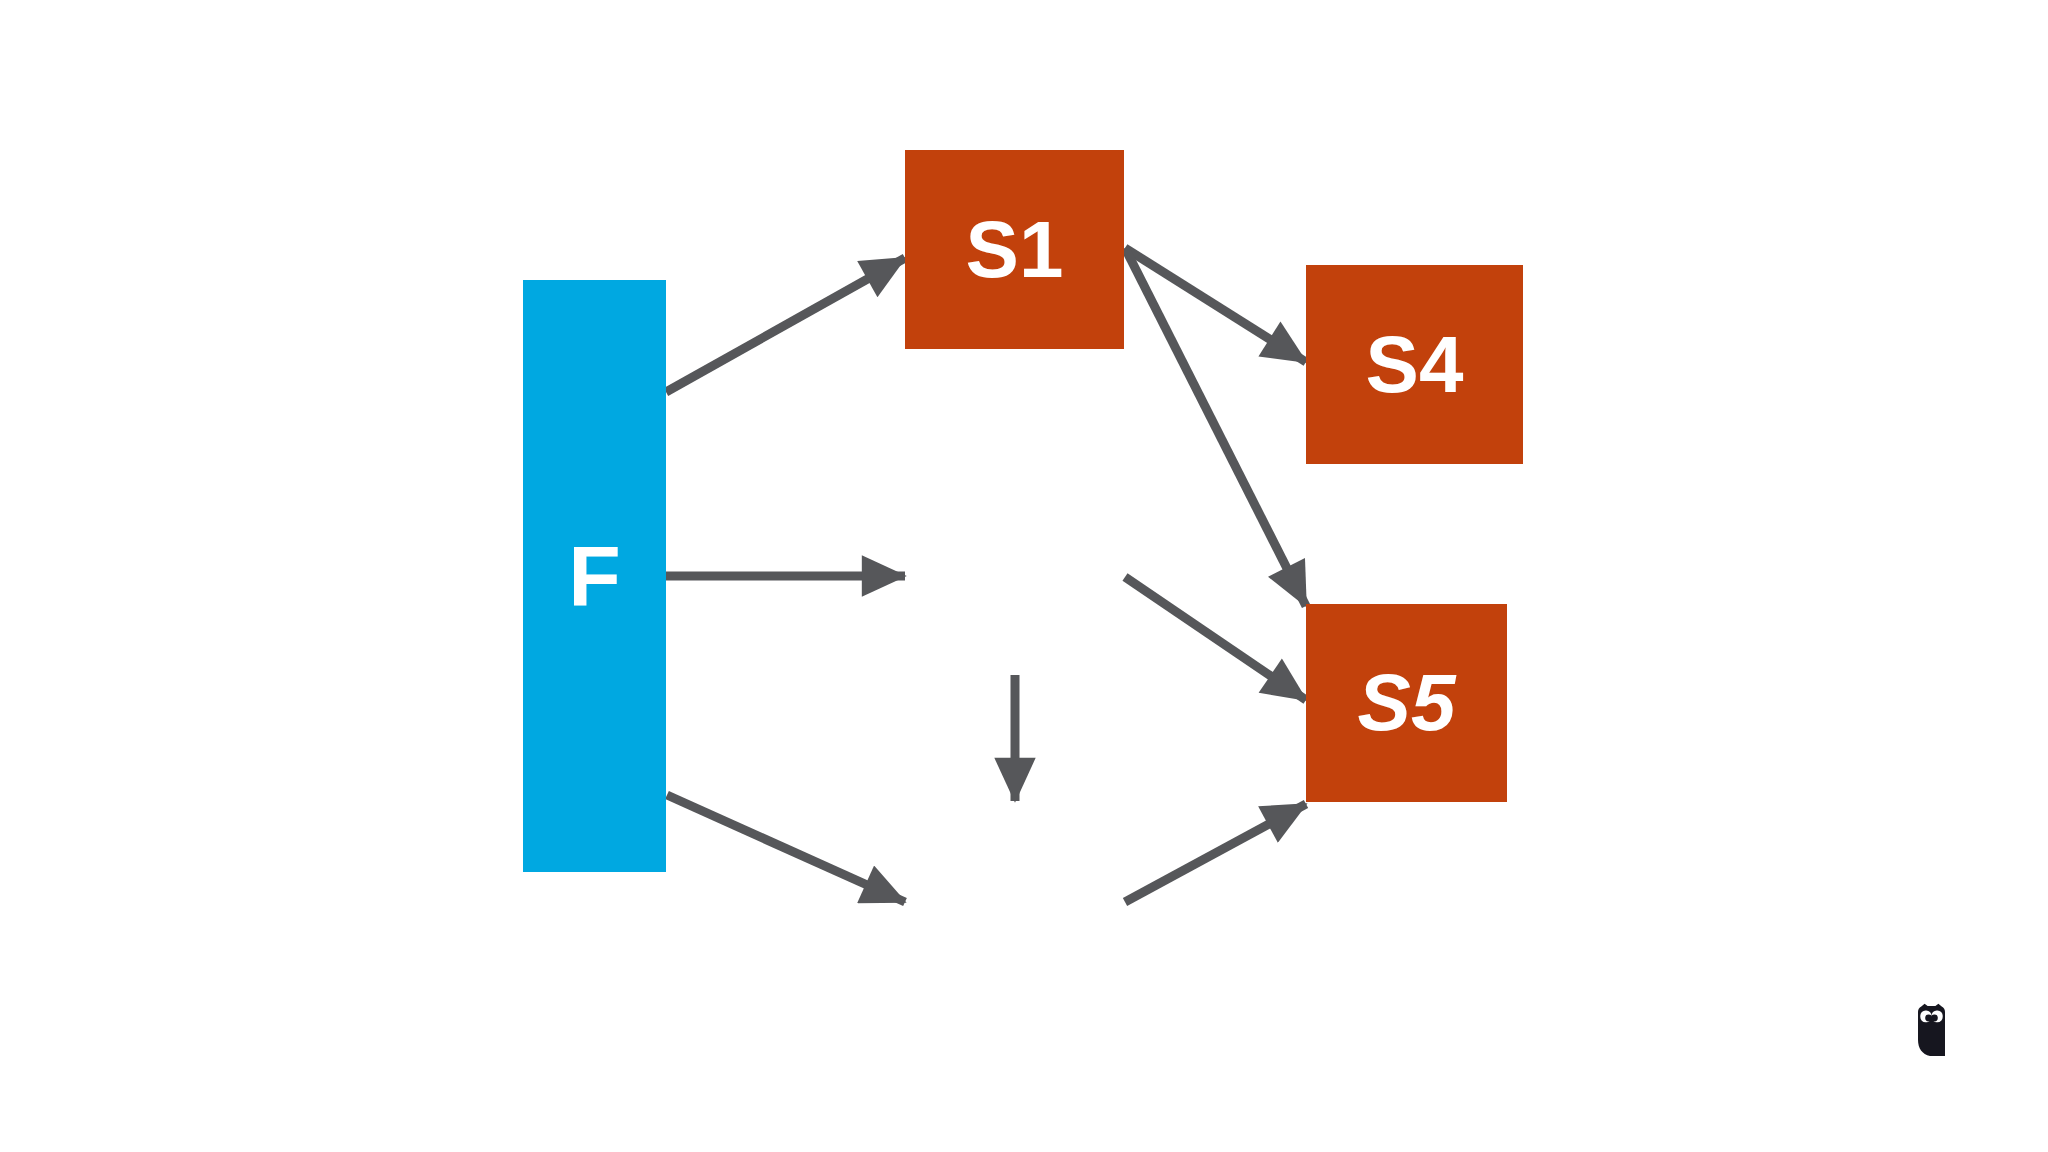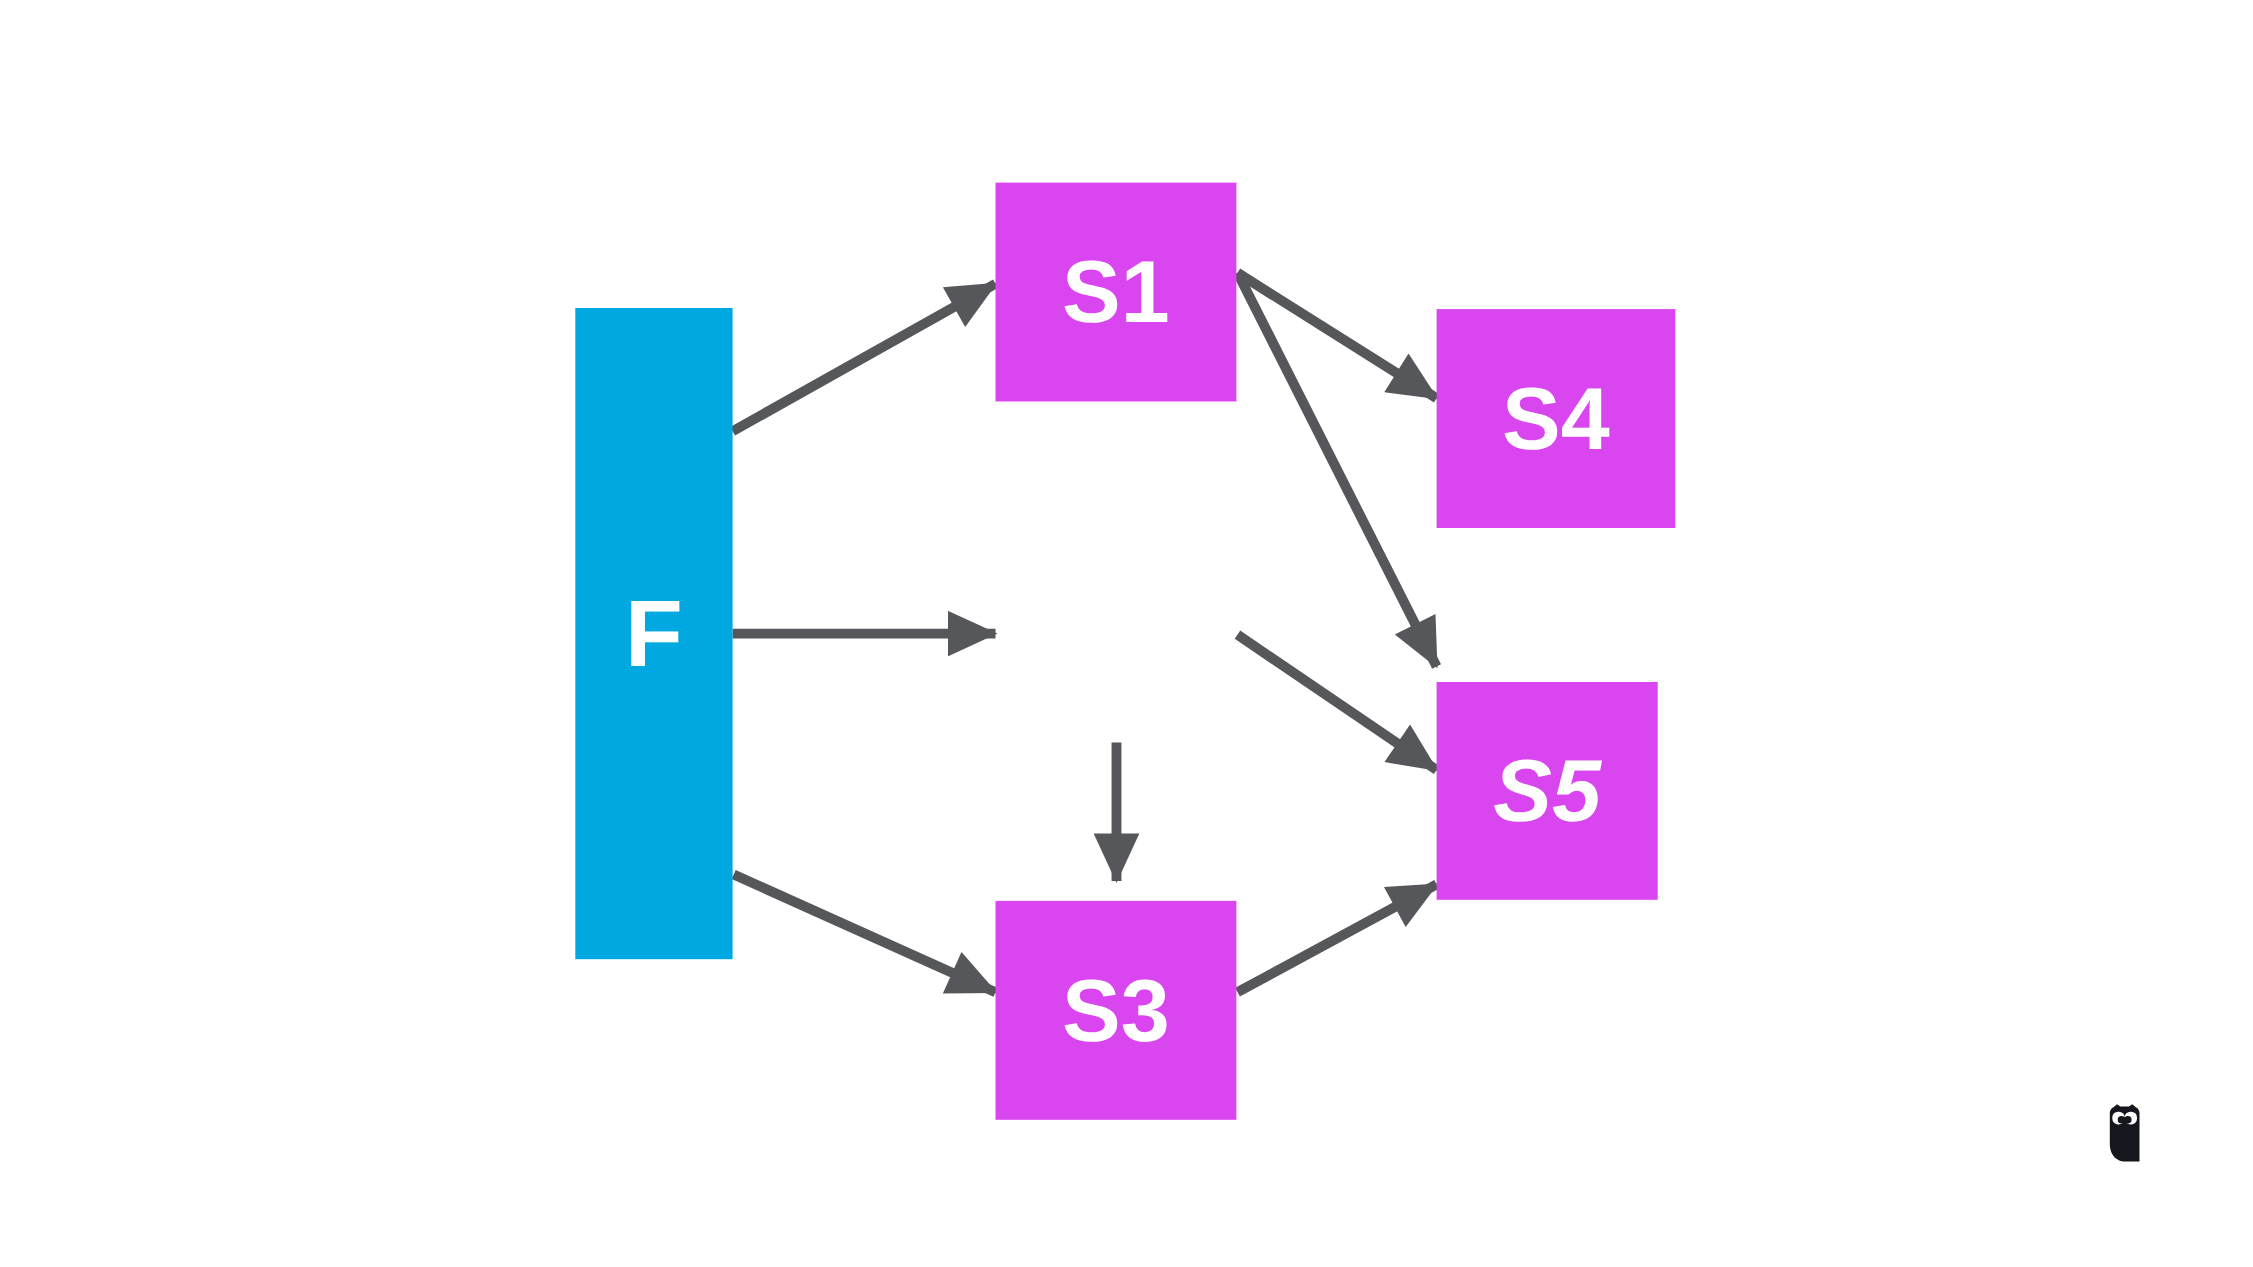--- a/index.html
+++ b/index.html
@@ -22,21 +22,21 @@
     display: flex;
     align-items: center;
     justify-content: center;
     color: #ffffff;
     font-weight: bold;
     font-size: 80px;
     line-height: 1;
     letter-spacing: 0px;
     user-select: none;
   }
-  .node-green { background: #d946ef; margin-top: 16px; }
+  .node-green { background: #c2410c; }
   .node-blue  { background: #00a8e1; }
   #node-f  { left: 523px; top: 280px; width: 143px; height: 592px; font-size: 86px; }
   #node-s1 { left: 905px;  top: 150px; width: 219px; height: 199px; }
   #node-s2 { left: 905px;  top: 477px; width: 219px; height: 198px; }
   #node-s3 { left: 905px;  top: 803px; width: 219px; height: 199px; }
   #node-s4 { left: 1306px; top: 265px; width: 217px; height: 199px; }
   #node-s5 { left: 1306px; top: 604px; width: 201px; height: 198px; font-style: italic; }
   #logo {
     position: absolute;
     left: 1916px; top: 1003px;
@@ -63,23 +63,20 @@
     <line class="edge" x1="1125" y1="577" x2="1306" y2="700" marker-end="url(#ah)"></line>
     <line class="edge" x1="1125" y1="902" x2="1306" y2="804" marker-end="url(#ah)"></line>
   </svg>
 
   <div id="node-f" class="node node-blue">
     <span>F</span>
   </div>
   <div id="node-s1" class="node node-green">
     <span>S1</span>
   </div>
-  <div id="node-s3" class="node node-green">
-    <span>S3</span>
-  </div>
   <div id="node-s4" class="node node-green">
     <span>S4</span>
   </div>
   <div id="node-s5" class="node node-green">
     <span>S5</span>
   </div>
 
   <svg id="logo" viewBox="0 0 31 54" xmlns="http://www.w3.org/2000/svg">
     <path fill="#16161f" d="M2,9 C2,6.4 3.1,4.7 5.3,3.5 L8.6,0.8 L11.6,3 L19.4,3 L22.4,0.8 L25.7,3.5
          C27.9,4.7 29,6.4 29,9 L29,53 L14,53 C6,51.4 2,45.3 2,36.8 Z"></path>

